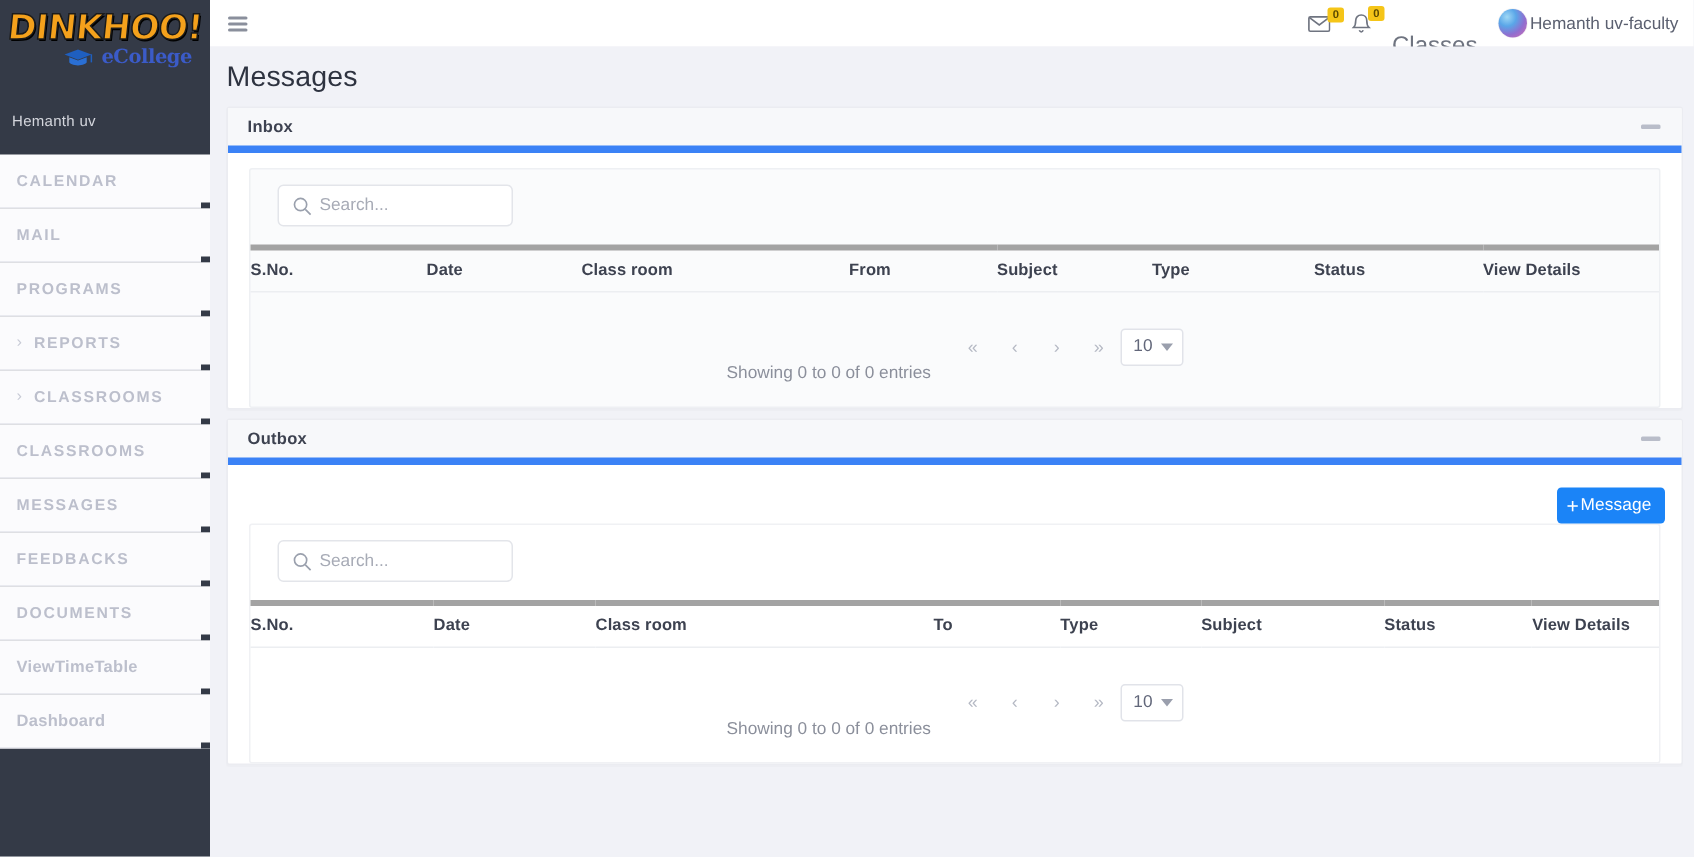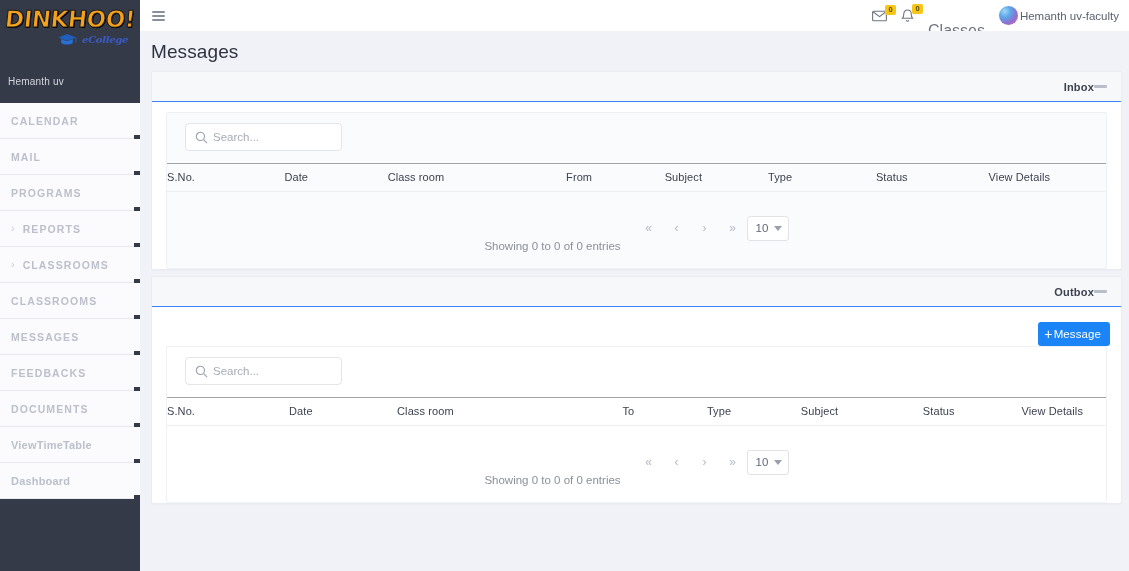--- a/index.html
+++ b/index.html
@@ -42,25 +42,24 @@
     margin-top: -3px;
     height: 22px;
   }
   .logo-cap {
     display: inline-block;
     vertical-align: -3px;
     margin-right: 1px;
   }
   .logo-ecollege {
     font-family: "DejaVu Serif", serif;
-    font-size: 10px;
+    font-size: 13px;
     font-weight: bold;
     color: #3b5bc8;
     letter-spacing: -0.3px;
-    font-style: italic;
   }
   .sidebar-user {
     color: #d4d6dd;
     font-size: 10px;
     padding: 6px 0 10px 8px;
     letter-spacing: .2px;
   }
   .sidebar-divider {
     height: 6px;
     background: #343a47;
@@ -200,24 +199,24 @@
   .panel {
     background: #ffffff;
     margin: 0 7px 6px 11px;
     border: 1px solid #ebecf1;
     border-radius: 2px;
     box-shadow: 0 1px 1px rgba(0,0,0,.02);
   }
   .panel-head {
     height: 30px;
     background: #f7f8fa;
-    border-bottom: 1px solid #3b82f6;
-    display: flex;
-    align-items: center;
-    justify-content: flex-end;
+    border-bottom: 5px solid #3b82f6;
+    display: flex;
+    align-items: center;
+    justify-content: space-between;
     padding: 0 14px 0 13px;
   }
   .panel-title {
     font-size: 11px;
     font-weight: bold;
     color: #3d4250;
     letter-spacing: .2px;
   }
   .collapse-btn {
     width: 13px; height: 3px;
@@ -290,25 +289,25 @@
   }
   .search-box input::placeholder { color: #a7abb6; }
 
   table.dt {
     width: 100%;
     border-collapse: collapse;
     table-layout: fixed;
   }
   table.dt thead th {
     font-size: 11px;
-    font-weight: normal;
+    font-weight: bold;
     color: #3d4250;
     text-align: left;
     padding: 7px 0 8px 0;
-    border-top: 1px solid #a3a3a3;
+    border-top: 4px solid #a3a3a3;
     border-bottom: 1px solid #eceef1;
     letter-spacing: .1px;
     white-space: nowrap;
   }
   .pager-row {
     display: flex;
     align-items: center;
     justify-content: center;
     gap: 0;
     padding: 12px 0 16px 0;

